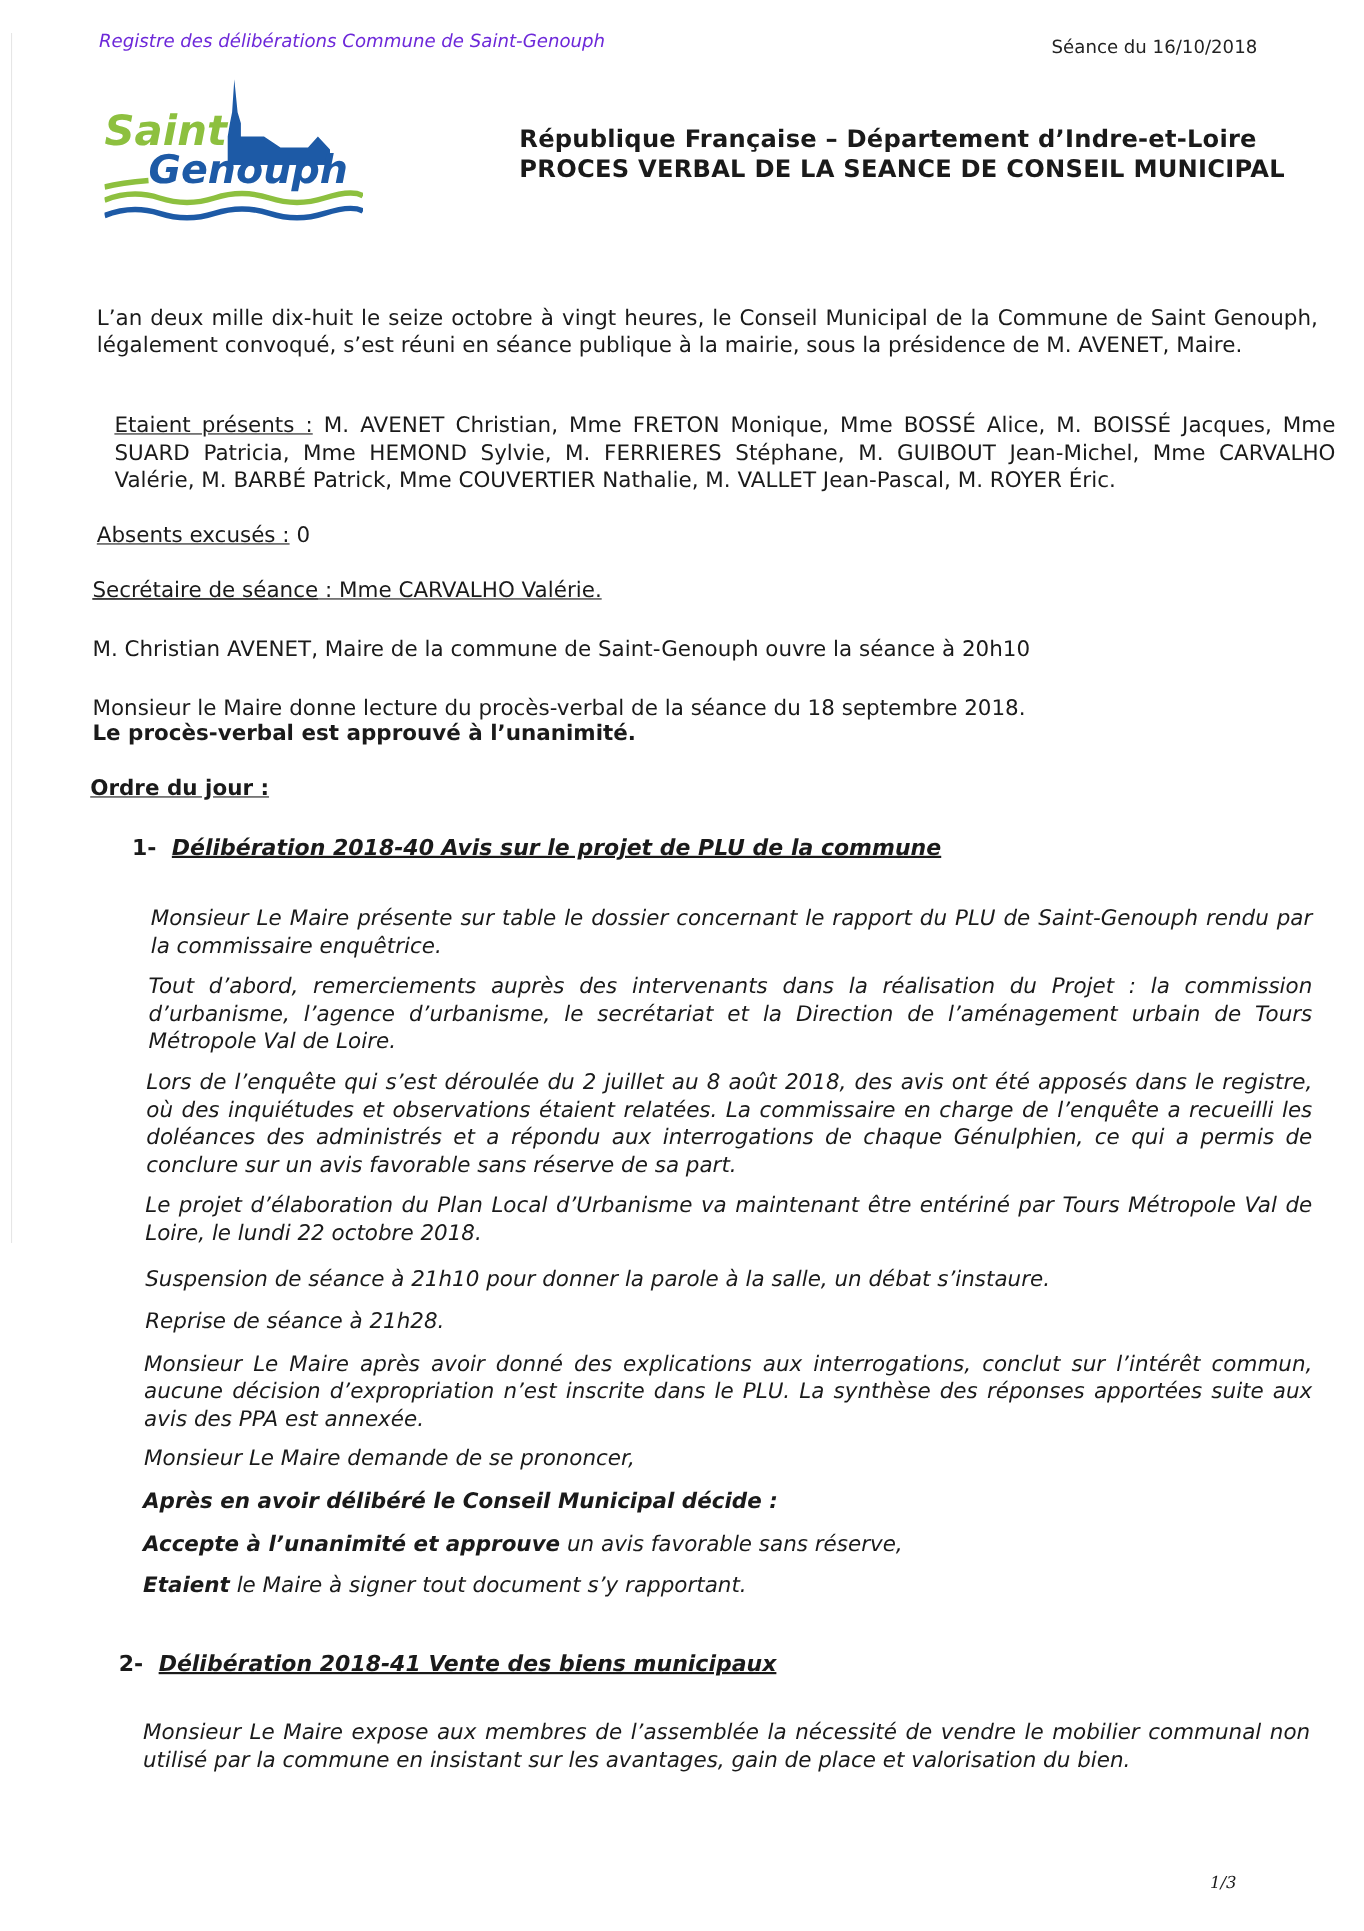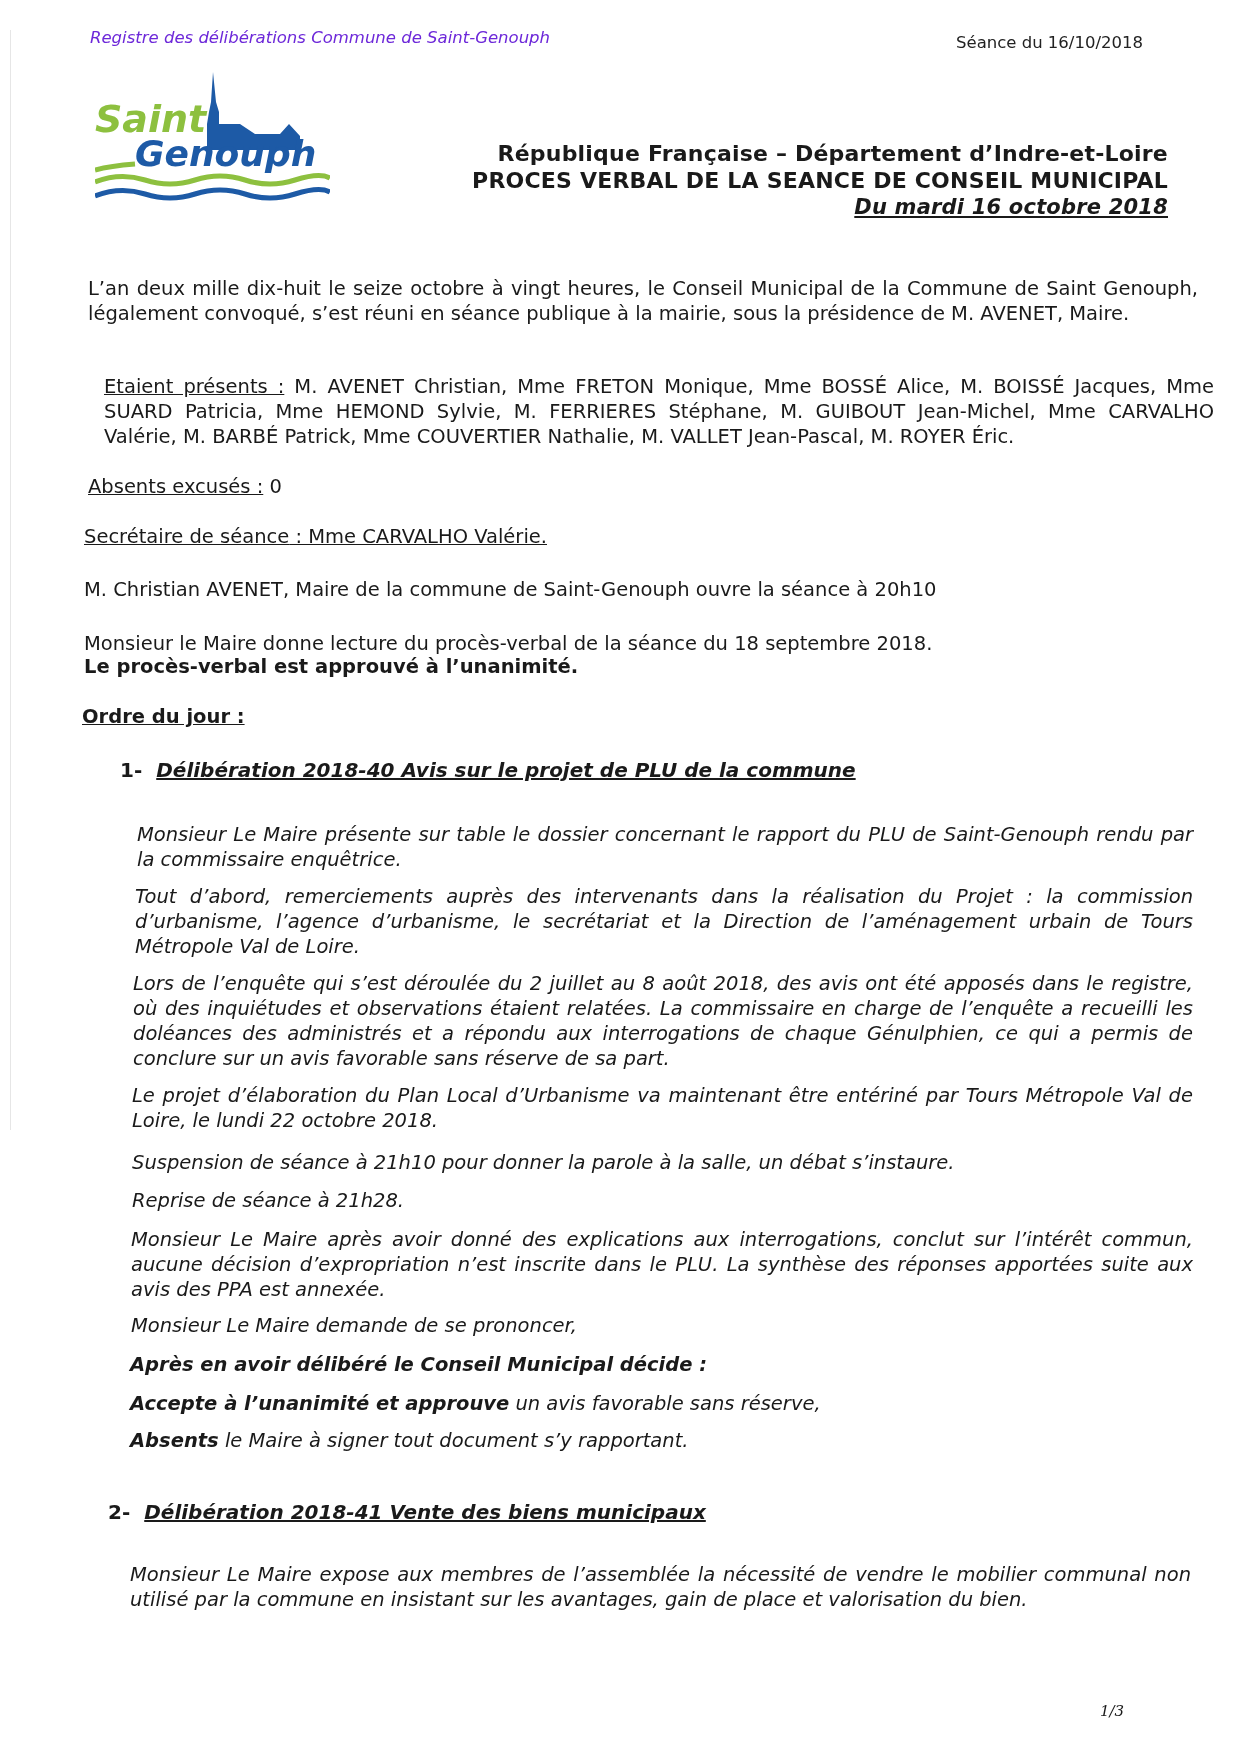--- a/index.html
+++ b/index.html
@@ -2,21 +2,21 @@
 <html><head>
 <meta charset="utf-8">
 <style>
   html, body { margin:0; padding:0; background:#fff; }
   body { width:1240px; height:1755px; position:relative; overflow:hidden; color:#1a1a1a;
          font-family:"DejaVu Sans", sans-serif; }
   .leftedge { position:absolute; left:10px; top:30px; width:1px; height:1100px; background:#e6e6e6; }
   .hdr-left { position:absolute; left:90px; top:28px; font-size:16.5px; font-style:italic; color:#6d28d9; }
   .hdr-right { position:absolute; left:956px; top:33px; font-size:16.5px; color:#222; }
   .logo { position:absolute; left:95px; top:72px; width:235px; height:135px; }
-  .title { position:absolute; right:72px; top:114px; text-align:right; font-weight:bold; color:#1a1a1a;margin-top:26px; }
+  .title { position:absolute; right:72px; top:114px; text-align:left; font-weight:bold; color:#1a1a1a; }
   .title div { font-size:22px; line-height:27px; letter-spacing:0.2px; }
   .title .date { font-style:italic; text-decoration:underline; font-size:21px; }
   .p { position:absolute; font-size:19.5px; line-height:25px; text-align:justify; }
   .u { text-decoration:underline; }
   .it { font-style:italic; }
   .b { font-weight:bold; }
   .heading { position:absolute; font-size:20px; font-weight:bold; }
   .heading .num { font-style:normal; margin-right:14px; }
   .heading .txt { font-style:italic; text-decoration:underline; text-decoration-thickness:2px;text-align:right; }
   .pagenum { position:absolute; left:1100px; top:1702px; font-family:"DejaVu Serif", serif; font-style:italic; font-size:15px; }
@@ -37,21 +37,20 @@
     <text x="40" y="94" font-family="DejaVu Sans, sans-serif" font-weight="bold" font-style="italic" font-size="36" fill="#1d5aa6">Genouph</text>
     <path d="M0 98 Q15 94 40 92" stroke="#8dc03f" stroke-width="5" fill="none"></path>
     <path d="M0 110 Q25 100 50 108 T100 108 T150 108 T200 108 T235 106" stroke="#8dc03f" stroke-width="5" fill="none"></path>
     <path d="M0 124 Q25 114 50 122 T100 122 T150 122 T200 122 T235 120" stroke="#1d5aa6" stroke-width="5" fill="none"></path>
   </svg>
 </div>
 
 <div class="title">
   <div>République Française – Département d’Indre-et-Loire</div>
   <div>PROCES VERBAL DE LA SEANCE DE CONSEIL MUNICIPAL</div>
-  <div class="date">Du mardi 16 octobre 2018</div>
 </div>
 
 <div class="p" style="left:88px; top:276px; width:1110px;">L’an deux mille dix-huit le seize octobre à vingt heures, le Conseil Municipal de la Commune de Saint Genouph, légalement convoqué, s’est réuni en séance publique à la mairie,  sous la présidence de M. AVENET, Maire.</div>
 
 <div class="p" style="left:88px; top:374px; width:1110px;margin-left:16px;">
   <span class="u">Etaient présents :</span><span> M. AVENET Christian, Mme FRETON Monique, Mme BOSSÉ Alice, M. BOISSÉ Jacques, Mme SUARD Patricia, Mme HEMOND Sylvie, M. FERRIERES Stéphane, M. GUIBOUT Jean-Michel, Mme CARVALHO Valérie, M. BARBÉ Patrick, Mme COUVERTIER Nathalie, M. VALLET Jean-Pascal, M. ROYER Éric.</span>
 </div>
 <div class="p" style="left:88px; top:474px; width:600px;">
   <span class="u">Absents excusés :</span><span> 0</span>
 </div>
@@ -77,21 +76,21 @@
 <div class="p it" style="left:132px; top:1083px; width:1061px;">Le projet d’élaboration du Plan Local d’Urbanisme va maintenant être entériné par Tours Métropole Val de Loire, le lundi 22 octobre 2018.</div>
 <div class="p it" style="left:132px; top:1150px; width:1061px; text-align:left;">Suspension de séance à 21h10 pour donner la parole à la salle, un débat s’instaure.</div>
 <div class="p it" style="left:132px; top:1188px; width:1061px; text-align:left;">Reprise de séance à 21h28.</div>
 <div class="p it" style="left:131px; top:1227px; width:1062px;">Monsieur Le Maire après avoir donné des explications aux interrogations, conclut sur l’intérêt commun, aucune décision d’expropriation n’est inscrite dans le PLU. La synthèse des réponses apportées suite aux avis des PPA est annexée.</div>
 <div class="p it" style="left:131px; top:1313px; width:1062px; text-align:left;">Monsieur Le Maire demande de se prononcer,</div>
 <div class="p it b" style="left:130px; top:1352px; width:1062px; text-align:left;">Après en avoir délibéré le Conseil Municipal décide :</div>
 <div class="p it" style="left:130px; top:1391px; width:1062px; text-align:left;">
   <span class="b">Accepte à l’unanimité et approuve</span><span> un avis favorable sans réserve,</span>
 </div>
 <div class="p it" style="left:130px; top:1428px; width:1062px; text-align:left;">
-  <span class="b">Absents</span><span> le Maire à signer tout document s’y rapportant.</span>
+  <span class="b">Etaient</span><span> le Maire à signer tout document s’y rapportant.</span>
 </div>
 
 <div class="heading" style="left:108px; top:1500px;">
   <span class="num">2-</span><span class="txt">Délibération 2018-41 Vente des biens municipaux</span>
 </div>
 <div class="p it" style="left:130px; top:1562px; width:1061px;">Monsieur Le Maire expose aux membres de l’assemblée la nécessité de vendre le mobilier communal non utilisé par la commune en insistant sur les avantages, gain de place et valorisation du bien.</div>
 
 <div class="pagenum">1/3</div>
 
 </body></html>

